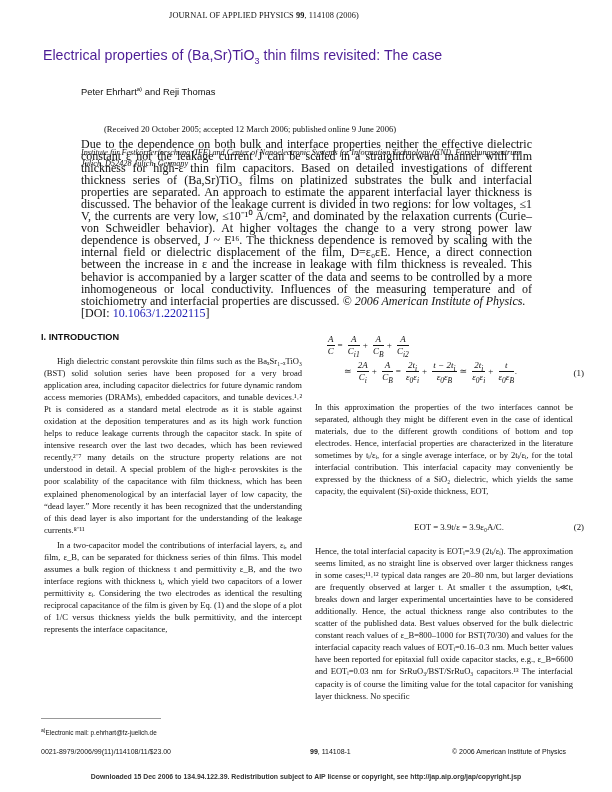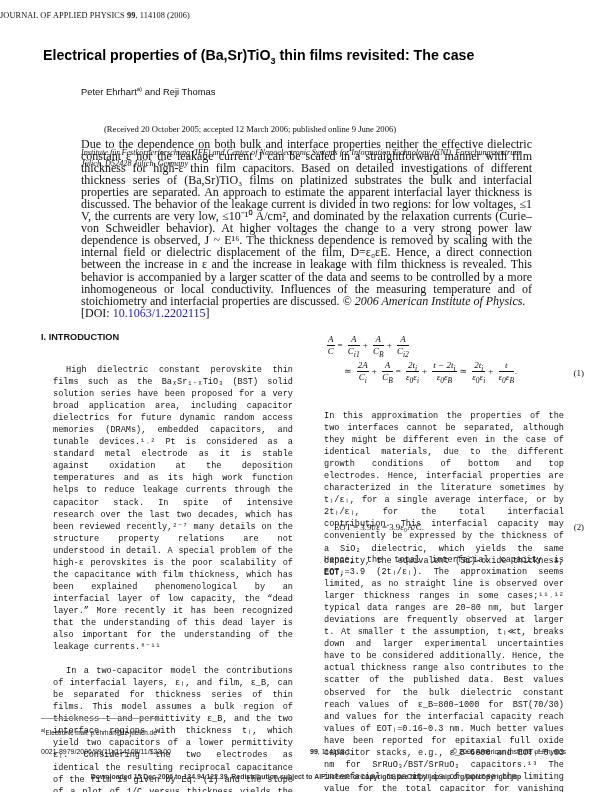--- a/index.html
+++ b/index.html
@@ -1,40 +1,40 @@
 <!DOCTYPE html>
 <html><head>
 <meta charset="utf-8">
 <style>
   html,body{margin:0;padding:0;background:#fff;}
   body{width:612px;height:792px;position:relative;overflow:hidden;color:#111;font-family:"Liberation Serif",serif;}
   .abs{position:absolute;}
-  .journal{top:11px;left:0;width:528px;font-size:8.3px;letter-spacing:.1px;}
-  .title{top:46px;left:43px;width:540px;font-family:"Liberation Sans",sans-serif;font-weight:bold;font-size:14.2px;line-height:18px;color:#000000;}
+  .journal{top:11px;left:0;width:528px;text-align:center;font-size:8.3px;letter-spacing:.1px;}
+  .title{top:46px;left:43px;width:540px;font-family:"Liberation Sans",sans-serif;font-weight:normal;font-size:14.2px;line-height:18px;color:#4c1d95;}
   .title sub{font-size:9px;}
   .authors{top:86px;left:81px;font-family:"Liberation Sans",sans-serif;font-size:9.4px;}
   .authors sup{font-size:6px;}
   .affil{top:99px;left:81px;width:440px;font-style:italic;font-size:8.2px;line-height:11.2px;margin-top:48px;}
   .received{top:124px;left:81px;font-size:8.6px;margin-left:23px;}
   .abstract{top:138px;left:81px;width:451px;font-size:12px;line-height:12.05px;text-align:justify;}
   .abstract .doi-link{color:#1a1ab5;}
   .section{top:332px;left:41px;font-family:"Liberation Sans",sans-serif;font-weight:bold;font-size:9.2px;}
   .col{font-size:8.55px;line-height:12.05px;text-align:justify;width:264px;}
-  .col p{margin:12px;text-indent:13px;font-family:Liberation Mono, monospace;}
+  .col p{margin:3px;text-indent:13px;}
   .col1{top:352px;left:41px;}
   .col2a{top:398px;left:312px;}
   .col2b{top:542px;left:312px;}
   .eq{font-style:italic;font-size:9px;}
   .eq1{top:334px;left:326px;width:258px;height:60px;}
   .frac{display:inline-block;vertical-align:middle;text-align:center;margin:0 1px;}
   .frac .n{display:block;border-bottom:0.7px solid #111;padding:0 1px;line-height:11px;}
   .frac .d{display:block;line-height:11px;}
   .op{font-style:normal;margin:0 2px;}
   .eqnum{position:absolute;right:0;font-style:normal;}
-  .eq2{top:522px;left:334px;width:250px;font-size:8.8px;}
+  .eq2{top:522px;left:334px;width:250px;font-size:8.8px;text-align:center;}
   .fnrule{top:718px;left:41px;width:120px;height:1px;background:#999;}
   .footnote{top:729px;left:41px;font-family:"Liberation Sans",sans-serif;font-size:6.4px;}
   .footnote sup{font-size:5px;}
   .bottomline{top:748px;left:41px;width:530px;font-family:"Liberation Sans",sans-serif;font-size:7px;}
   .bottomline .l{position:absolute;left:0;}
   .bottomline .c{position:absolute;left:269px;}
   .bottomline .r{position:absolute;left:411px;}
   .download{top:773px;left:0;width:612px;text-align:center;font-family:"Liberation Sans",sans-serif;font-weight:bold;font-size:6.9px;color:#333;}
   i{font-style:italic;}
   sup,sub{line-height:0;}

